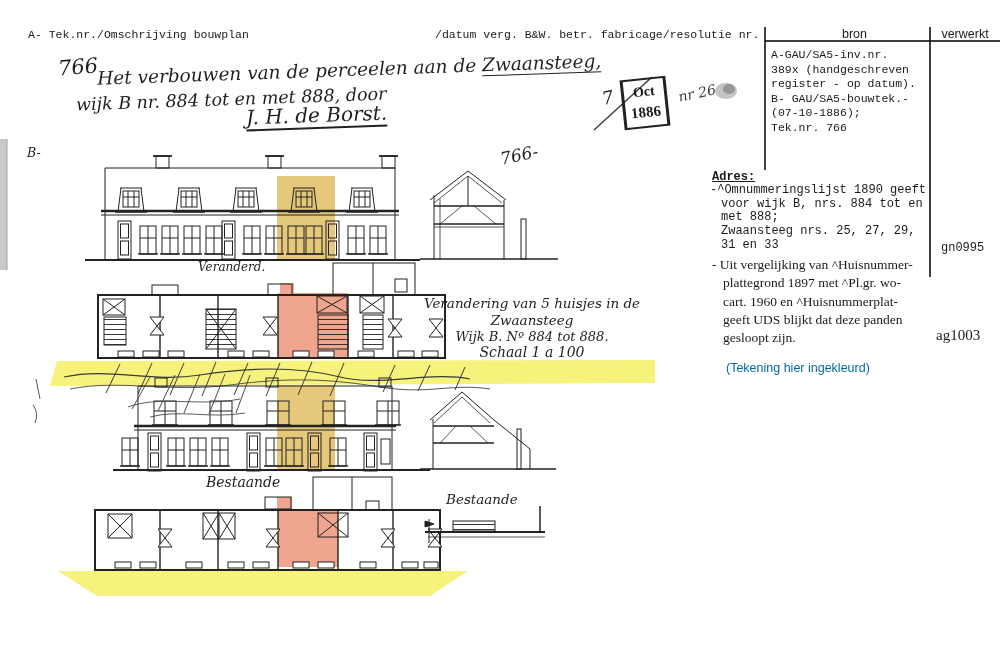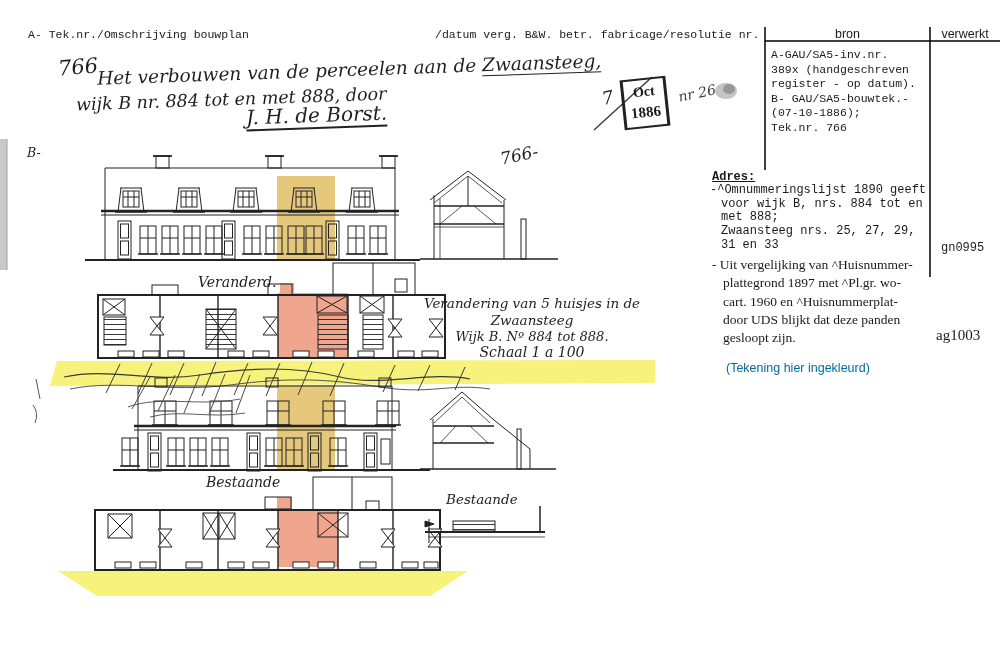--- a/index.html
+++ b/index.html
@@ -266,21 +266,21 @@
     <rect x="453" y="494" width="42" height="10" fill="url(#hatch)"></rect>
     <line x1="540" y1="479" x2="540" y2="505" stroke-width="1.5"></line>
     <line x1="429" y1="492" x2="429" y2="516"></line>
     <path d="M425,494 l9,3 l-9,3 z" fill="#222"></path>
   </g>
 </svg>
 
 <div class="abs txt mono" style="left:28px;top:1px;font-size:11.5px;">A- Tek.nr./Omschrijving bouwplan</div>
 <div class="abs txt mono" style="left:435px;top:1px;font-size:11.5px;">/datum verg. B&amp;W. betr. fabricage/resolutie nr.</div>
 
-<div class="abs txt sans" style="left:765px;top:0;width:165px;text-align:center;font-size:12.5px;">bron</div>
+<div class="abs txt sans" style="left:765px;top:0;width:165px;text-align:center;font-size:12.5px;padding-left:7px;">bron</div>
 <div class="abs txt sans" style="left:930px;top:0;width:70px;text-align:center;font-size:12.5px;border-radius:7px;">verwerkt</div>
 
 <div class="abs block mono" style="left:771px;top:21px;font-size:11.5px;line-height:14.6px;z-index:2;">
   <div>A-GAU/SA5-inv.nr.</div>
   <div>389x (handgeschreven</div>
   <div>register - op datum).</div>
   <div>B- GAU/SA5-bouwtek.-</div>
   <div>(07-10-1886);</div>
   <div>Tek.nr. 766</div>
 </div>
@@ -292,21 +292,21 @@
   <div>met 888;</div>
   <div>Zwaansteeg nrs. 25, 27, 29,</div>
   <div>31 en 33</div>
 </div>
 <div class="abs txt mono" style="left:941px;top:214px;font-size:12px;">gn0995</div>
 
 <div class="abs block indent serif" style="left:712px;top:229px;font-size:13.5px;line-height:18.3px;z-index:2;">
   <div>- Uit vergelijking van ^Huisnummer-</div>
   <div>plattegrond 1897 met ^Pl.gr. wo-</div>
   <div>cart. 1960 en ^Huisnummerplat-</div>
-  <div>door UDS blijkt dat deze panden</div>
+  <div>geeft UDS blijkt dat deze panden</div>
   <div>gesloopt zijn.</div>
 </div>
 <div class="abs txt serif" style="left:936px;top:300px;font-size:15px;">ag1003</div>
 
 <div class="abs txt sans" style="left:726px;top:334px;font-size:12.5px;color:#0369a1;">(Tekening hier ingekleurd)</div>
 
 <div class="abs txt hw" style="left:58px;top:28px;font-size:21px;transform:rotate(-5deg);z-index:2;">766</div>
 <div class="abs hw" style="left:97px;top:32px;font-size:18.5px;transform:rotate(-2deg);z-index:2;white-space:pre;"><span>Het verbouwen van de perceelen aan de </span><span class="u">Zwaansteeg,</span></div>
 <div class="abs txt hw" style="left:76px;top:62px;font-size:17.5px;transform:rotate(-2deg);z-index:2;">wijk B nr. 884 tot en met 888, door</div>
 <div class="abs txt hw u" style="left:246px;top:76px;font-size:20px;transform:rotate(-2deg);border-bottom-width:2px;z-index:2;">J. H. de Borst.</div>
@@ -316,21 +316,21 @@
   <div class="abs serif" style="left:24px;top:3px;width:46px;height:50px;border:2px solid #222;border-left-width:3px;border-right-width:3px;
        text-align:center;font-weight:bold;transform:rotate(-6deg);line-height:1.35;padding-top:3px;box-sizing:border-box;">
     <div style="font-size:14px;">Oct</div>
     <div style="font-size:15px;">1886</div>
   </div>
   <div class="abs txt hw" style="left:80px;top:10px;font-size:14px;color:#3a3a3a;transform:rotate(-12deg);">nr 26</div>
 </div>
 
 <div class="abs txt hw" style="left:27px;top:118px;font-size:12.5px;">B-</div>
 <div class="abs txt hw" style="left:500px;top:118px;font-size:17px;transform:rotate(-12deg);">766-</div>
-<div class="abs txt hw" style="left:198px;top:247px;font-size:14px;">Veranderd.</div>
+<div class="abs txt hw" style="left:198px;top:233px;font-size:12px;">Veranderd.</div>
 <div class="abs txt hw" style="left:206px;top:447px;font-size:14px;">Bestaande</div>
 <div class="abs txt hw" style="left:446px;top:464px;font-size:13.5px;">Bestaande</div>
 
 <div class="abs hw" style="left:420px;top:268px;width:224px;text-align:center;z-index:2;">
   <div style="font-size:13.5px;line-height:17px;">Verandering van 5 huisjes in de Zwaansteeg</div>
   <div style="font-size:13px;line-height:16px;">Wijk B. Nº 884 tot 888.</div>
   <div style="font-size:14px;line-height:15px;">Schaal 1 a 100</div>
 </div>
 
 </div>

